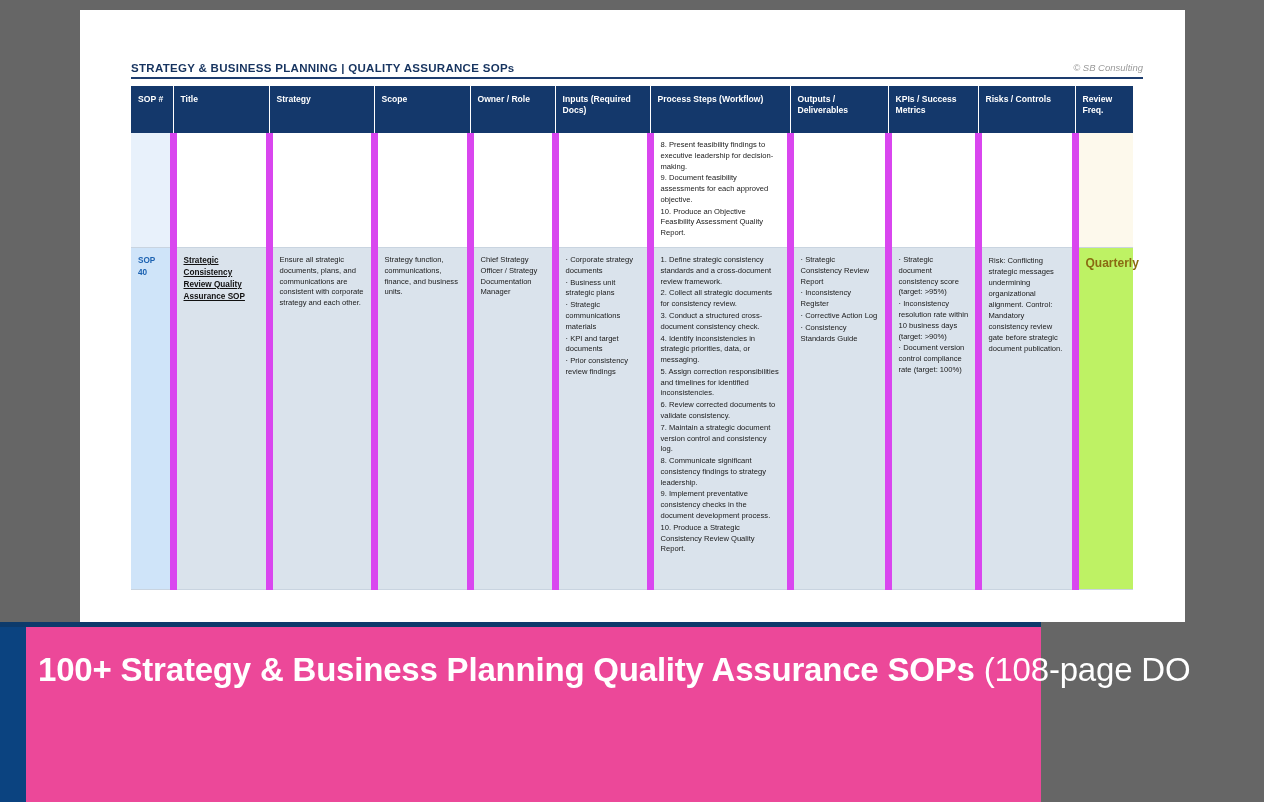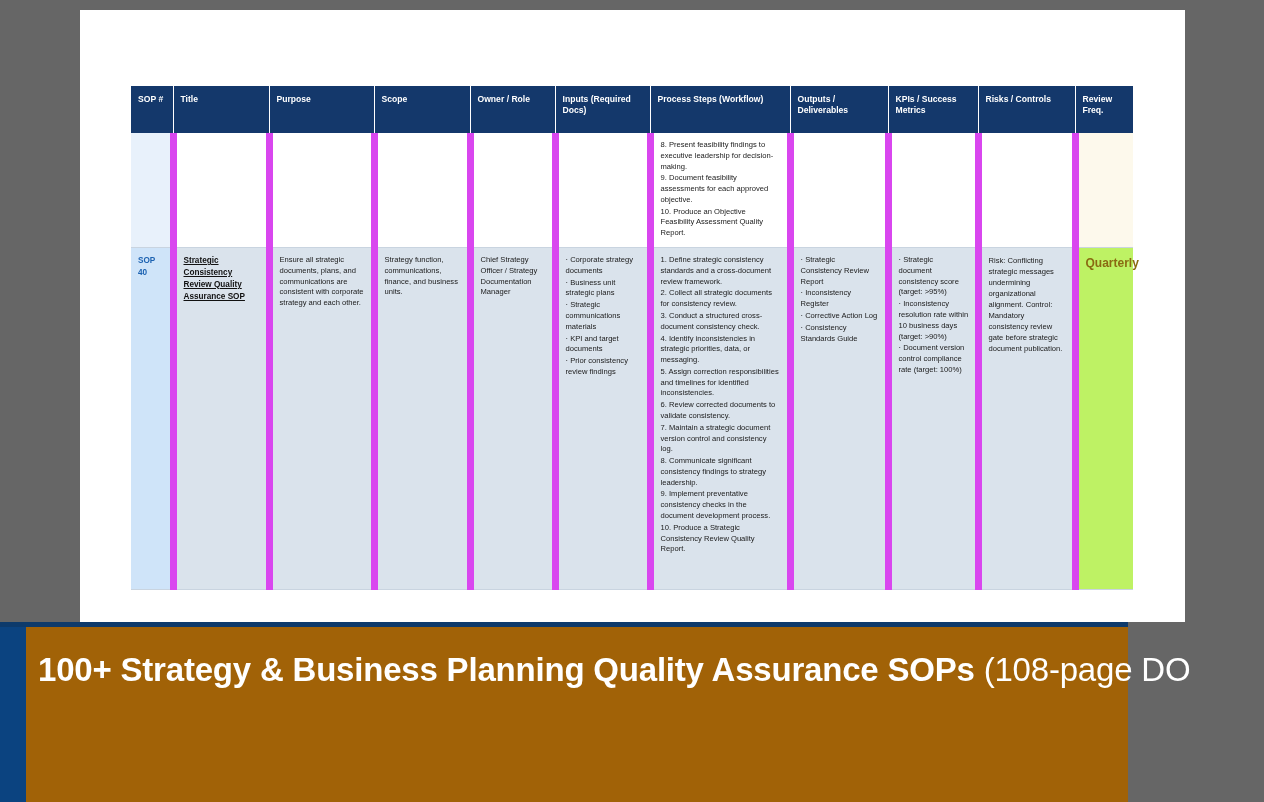--- a/index.html
+++ b/index.html
@@ -94,22 +94,22 @@
   tr.row-main td.c-rev { background: #bef264; color: #8a6a12; font-weight: bold; font-size: 12px; }
   tr.row-main td.c-title { font-weight: bold; font-size: 8.2px; color: #111; line-height: 1.45; text-decoration: underline; }
   tr.row-main td.c-risk { line-height: 1.45; }
 
   .steps p, .bullets p, .cellp { margin: 0 0 1px 0; }
 
   
   .banner {
     position: absolute;
     left: 0; top: 622px;
-    width: 1128px; height: 180px;
-    background: #a16207;
+    width: 1041px; height: 180px;
+    background: #ec4899;
     border-top: 5px solid #0d3a6b;
   }
   .banner-leftstrip {
     position: absolute;
     left: 0; top: 0;
     width: 26px; height: 175px;
     background: #0b4380;
   }
   .banner-title {
     position: absolute;
@@ -131,41 +131,45 @@
     line-height: 1.55;
   }
 </style>
 </head>
 <body>
 
 <div id="root">
 
   <div class="slide">
 
+    <div class="slide-header">
+      <div class="slide-title">STRATEGY &amp; BUSINESS PLANNING | QUALITY ASSURANCE SOPs</div>
+      <div class="slide-copyright">© SB Consulting</div>
+    </div>
 
     <div class="tablewrap">
       <table class="sop">
         <colgroup>
           <col style="width:42px">
           <col style="width:96px">
           <col style="width:105px">
           <col style="width:96px">
           <col style="width:85px">
           <col style="width:95px">
           <col style="width:140px">
           <col style="width:98px">
           <col style="width:90px">
           <col style="width:97px">
           <col style="width:58px">
         </colgroup>
         <thead>
           <tr>
             <th>SOP #</th>
             <th>Title</th>
-            <th>Purpose</th>
+            <th>Strategy</th>
             <th>Scope</th>
             <th>Owner / Role</th>
             <th>Inputs (Required Docs)</th>
             <th>Process Steps (Workflow)</th>
             <th>Outputs / Deliverables</th>
             <th>KPIs / Success Metrics</th>
             <th>Risks / Controls</th>
             <th>Review Freq.</th>
           </tr>
         </thead>

